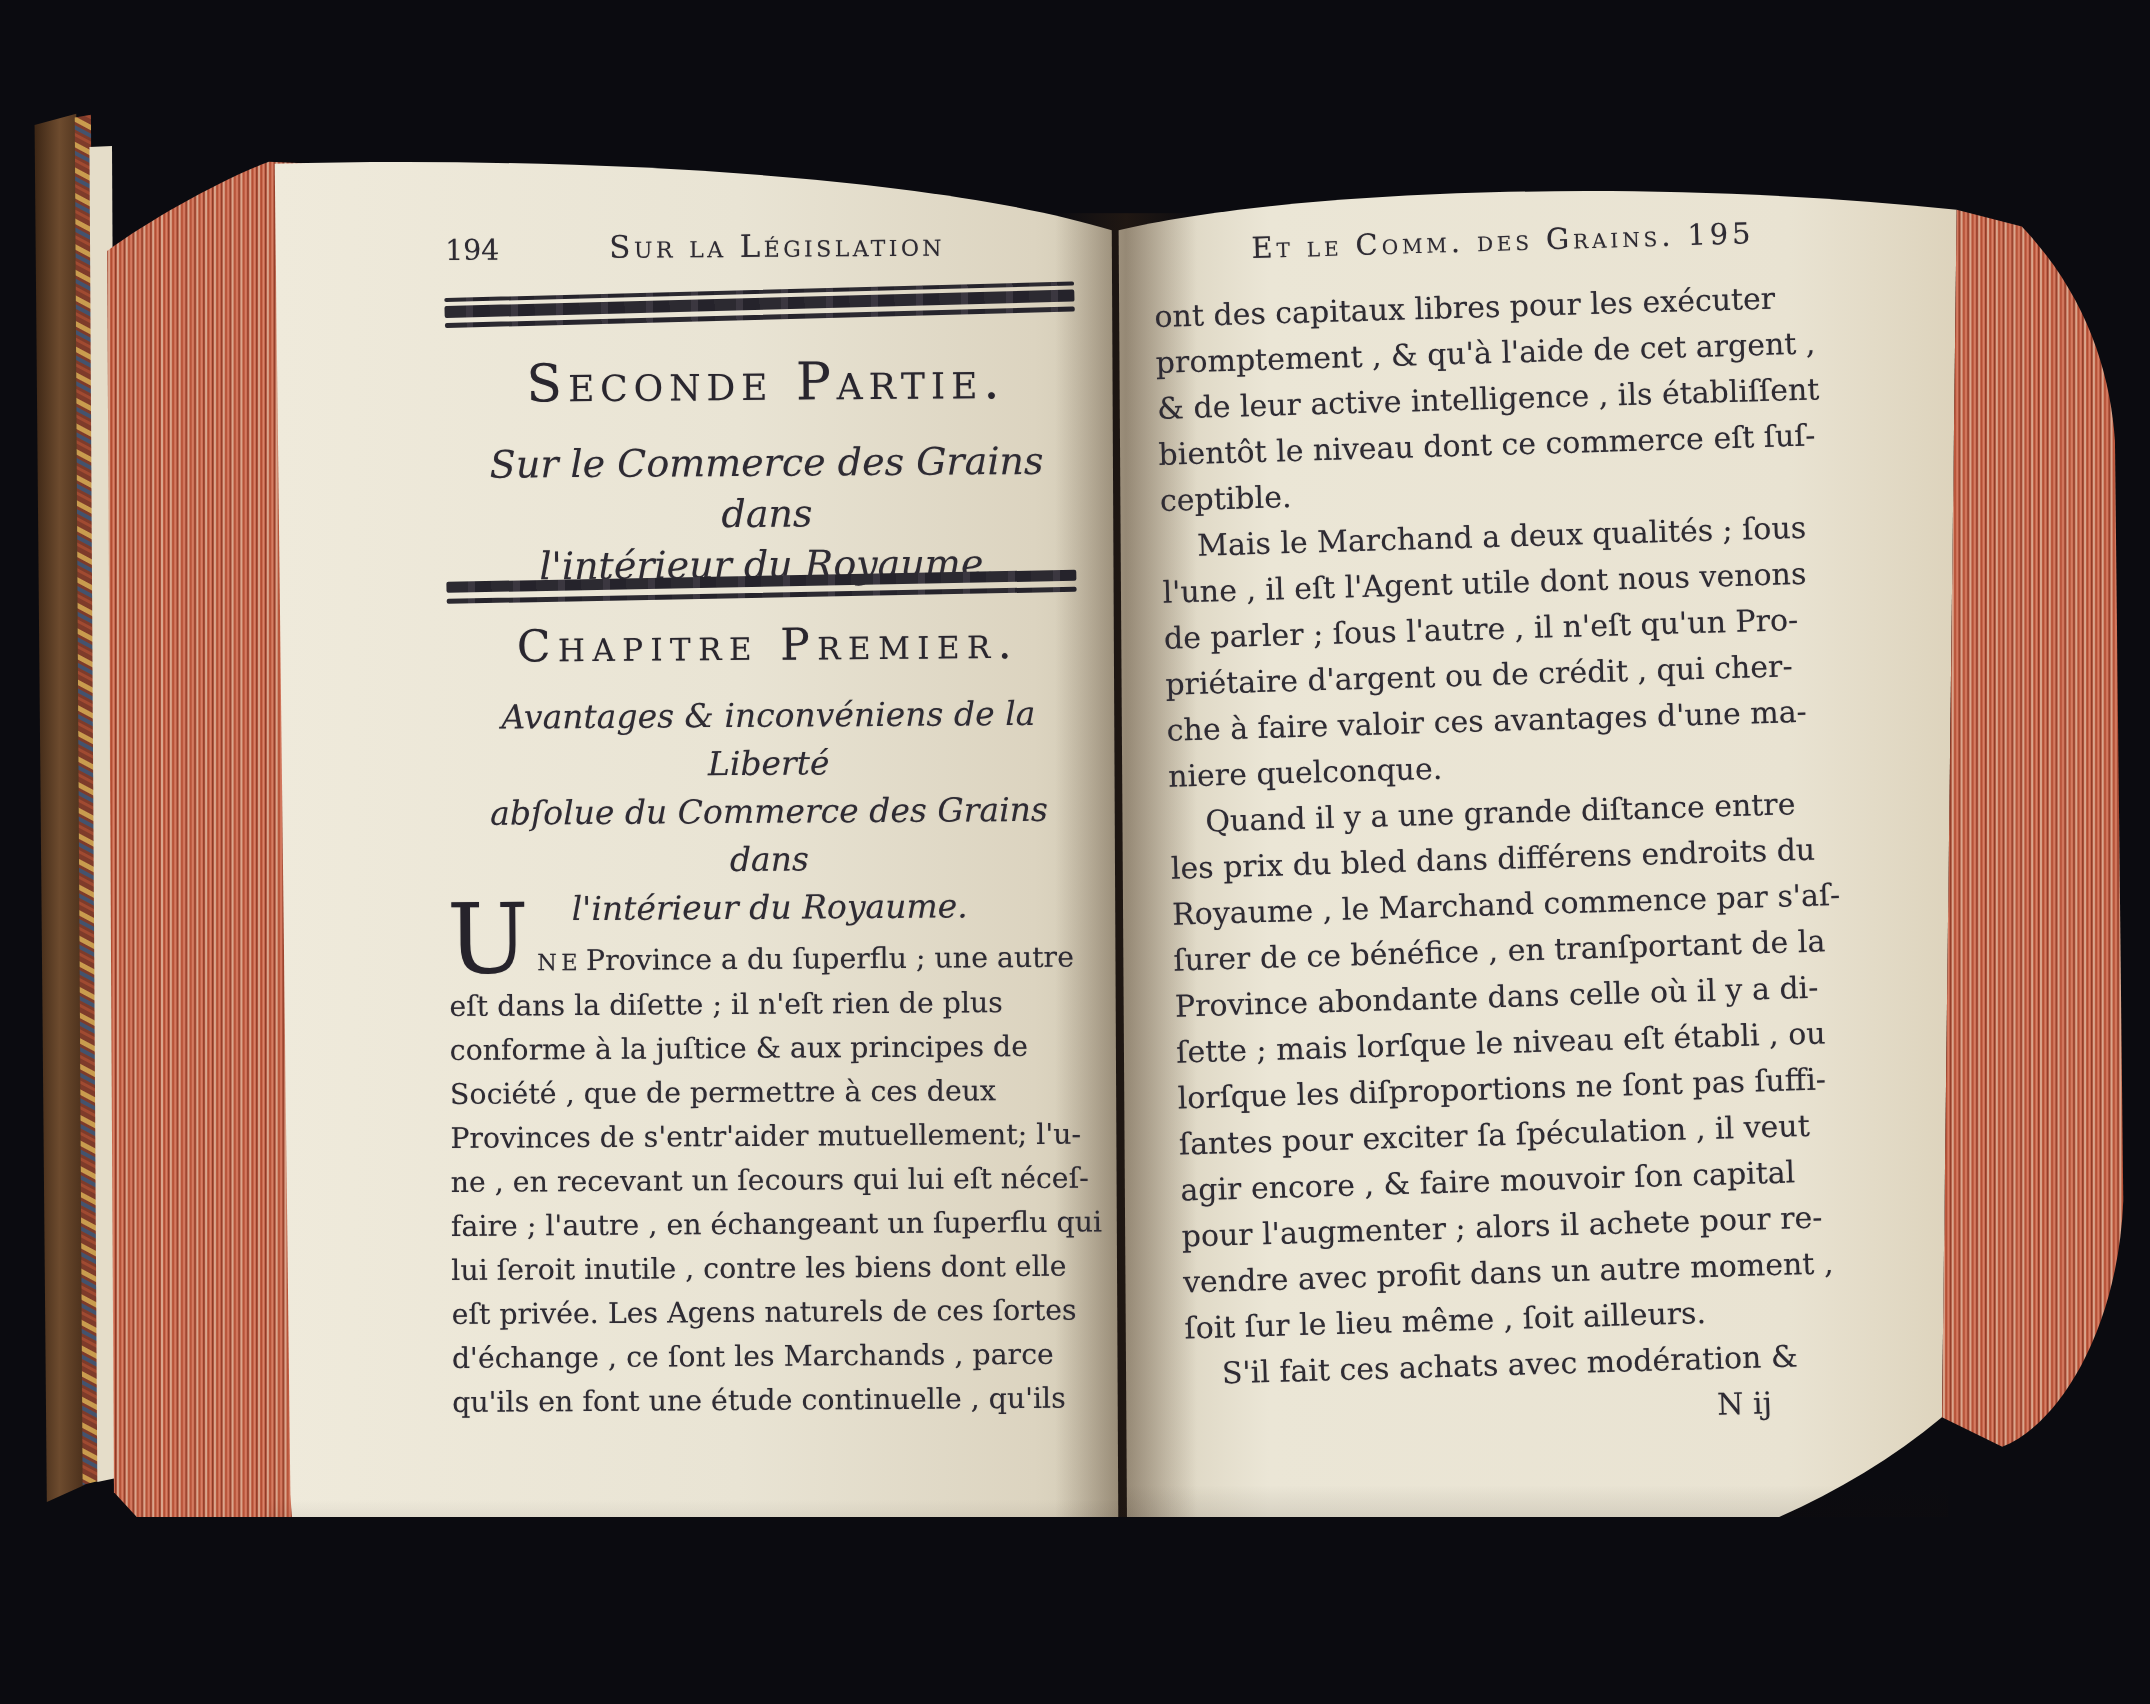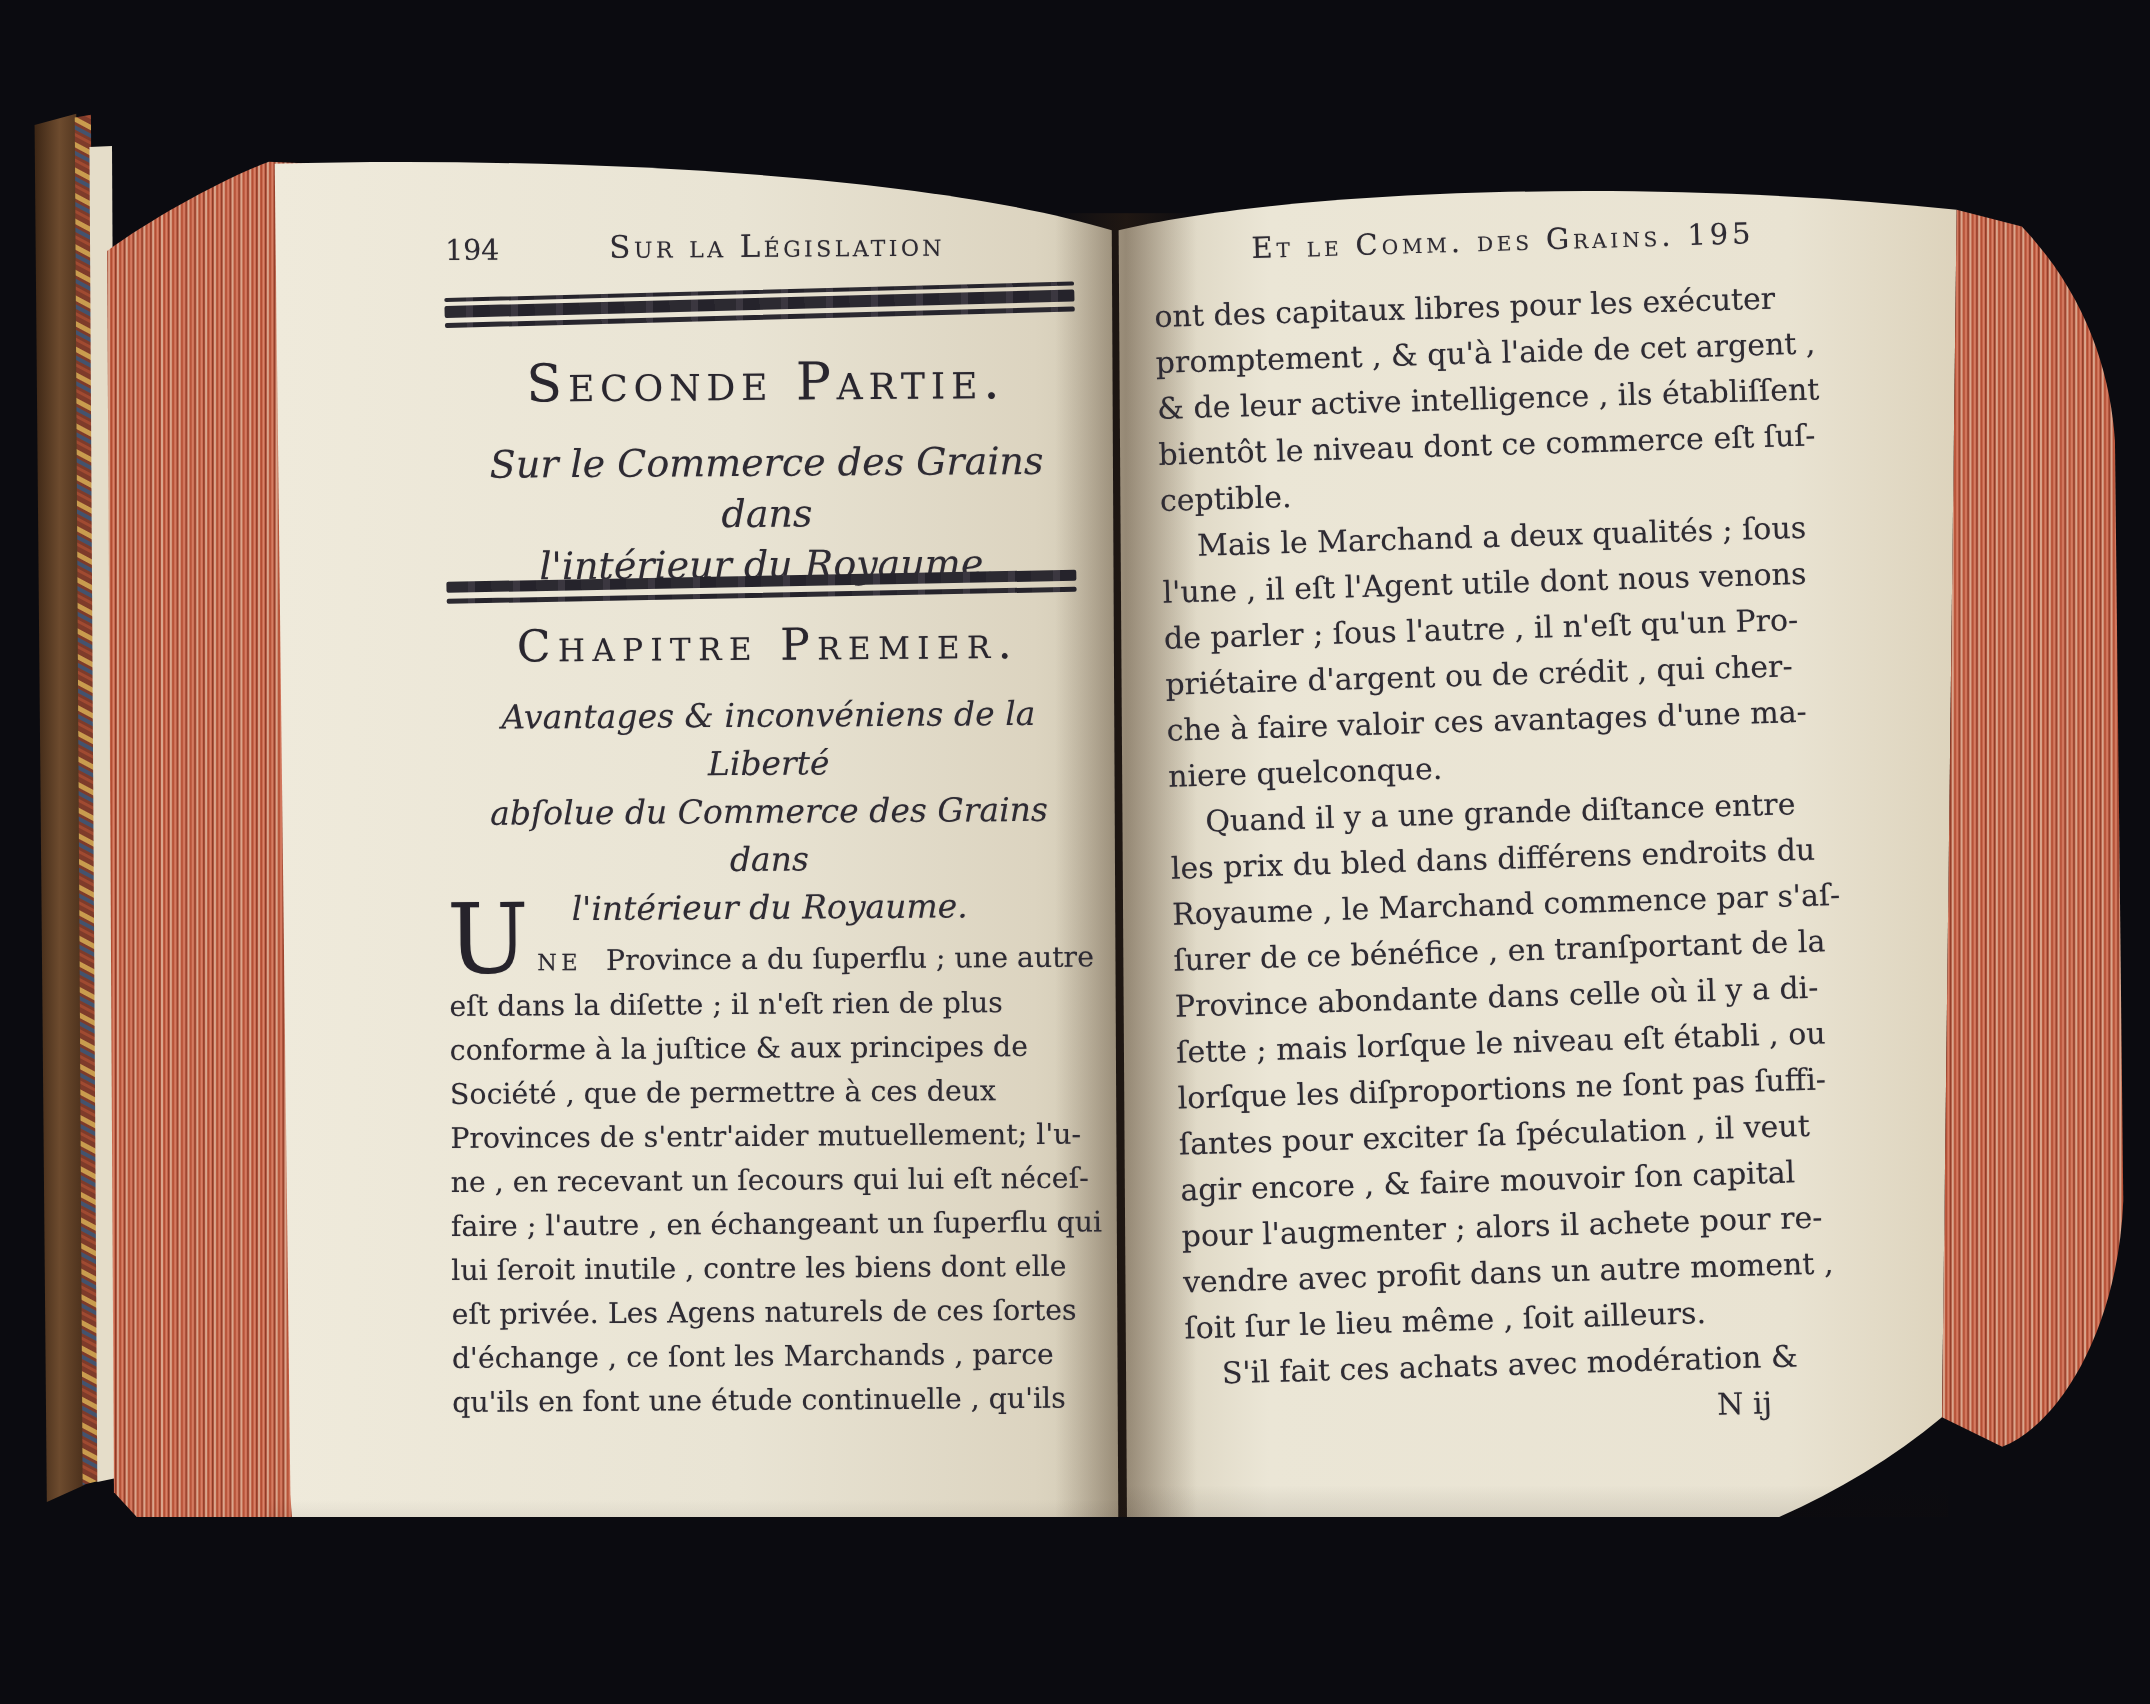--- a/index.html
+++ b/index.html
@@ -30,21 +30,21 @@
   .part-sub{position:absolute;top:210px;left:0;width:642px;text-align:center;
     font-style:italic;font-size:38px;line-height:51px;}
   .chap-title{position:absolute;top:391px;left:0;width:642px;text-align:center;
     font-variant:small-caps;font-size:44px;letter-spacing:7.4px;color:#29262e;}
   .chap-sub{position:absolute;top:464px;left:0;width:642px;text-align:center;
     font-style:italic;font-size:33px;line-height:48px;}
 
   .lp-body{position:absolute;top:710px;left:0;width:676px;font-size:28.4px;line-height:44px;white-space:nowrap;}
   .line0{position:relative;padding-left:88px;}
   .drop-cap{position:absolute;left:-2px;top:-49px;font-size:97px;line-height:1;color:#26232b;}
-  .drop-follow{font-size:22.5px;letter-spacing:4.4px;margin-right:24px;}
+  .drop-follow{font-size:22.5px;letter-spacing:4.4px;margin-right:4px;}
 
   .rp-header{position:absolute;top:0;left:0;width:701px;text-align:center;font-size:29px;letter-spacing:3.9px;}
   .rp-header .sc{font-variant:small-caps;}
   .rp-body{position:absolute;top:60px;left:0;width:716px;font-size:30px;line-height:46px;white-space:nowrap;}
   .indent{padding-left:36px;}
   .signature{text-align:right;padding-right:131px;}
 </style>
 </head>
 <body>
 

